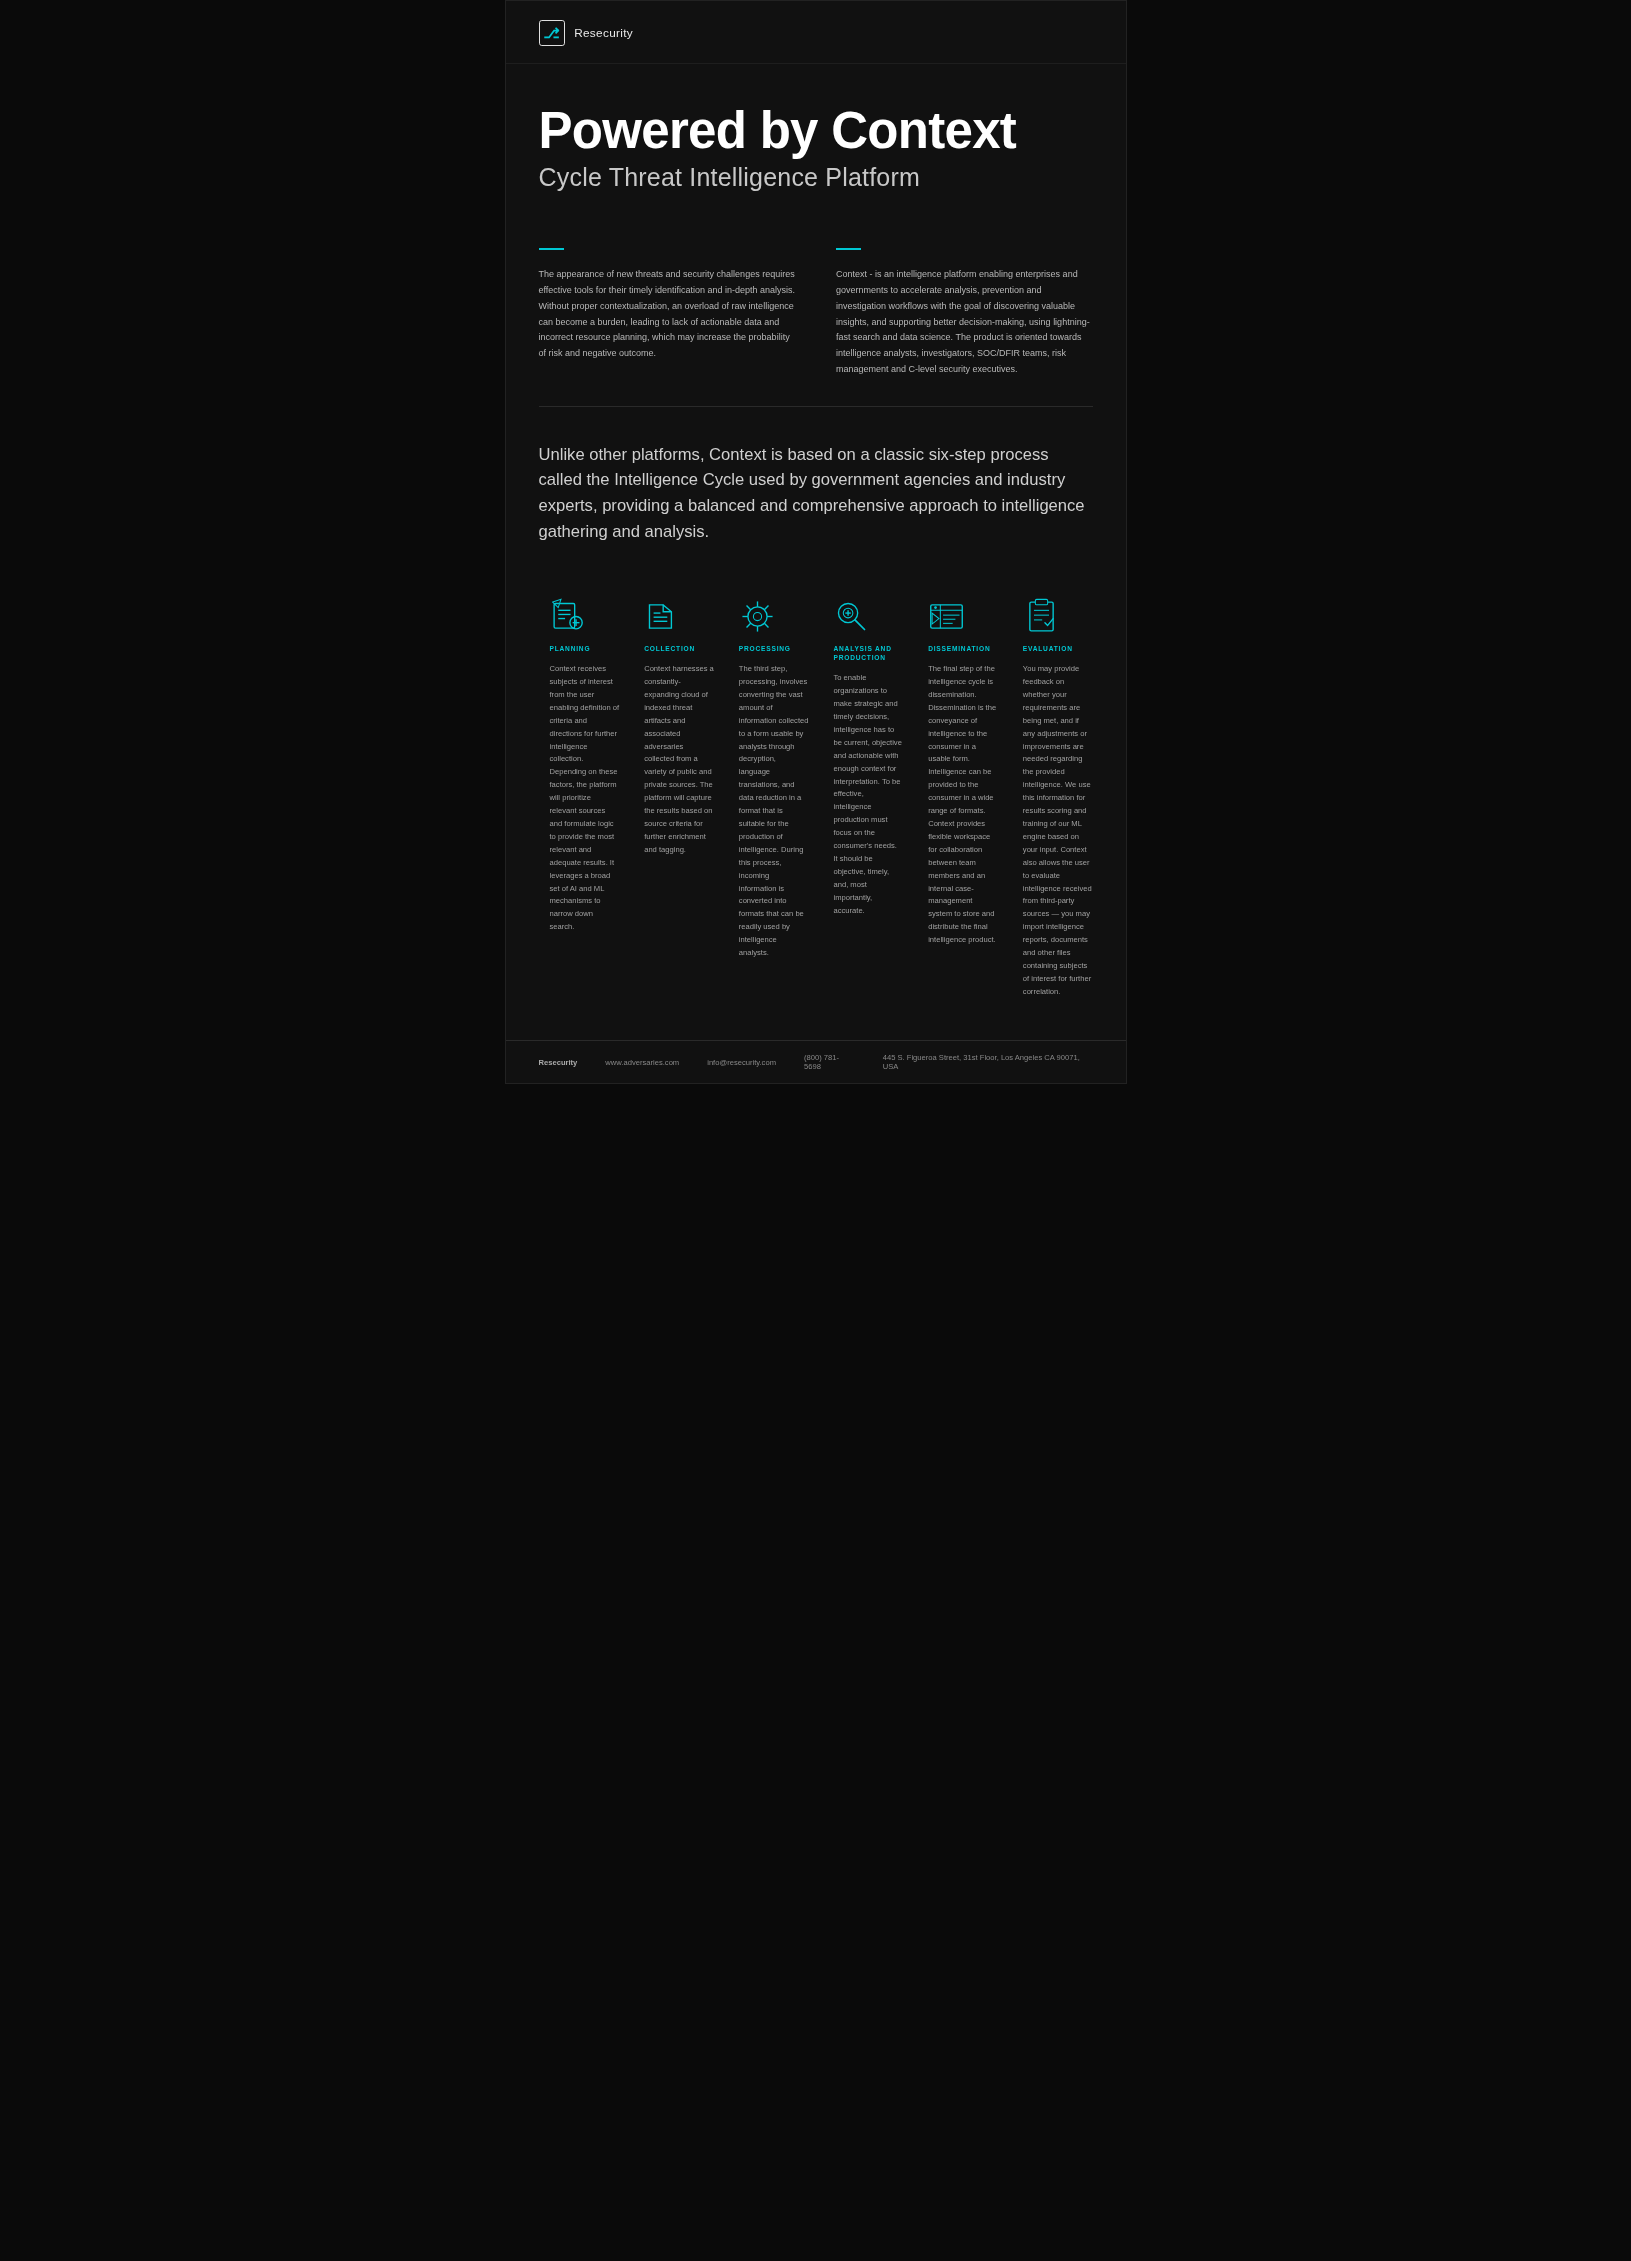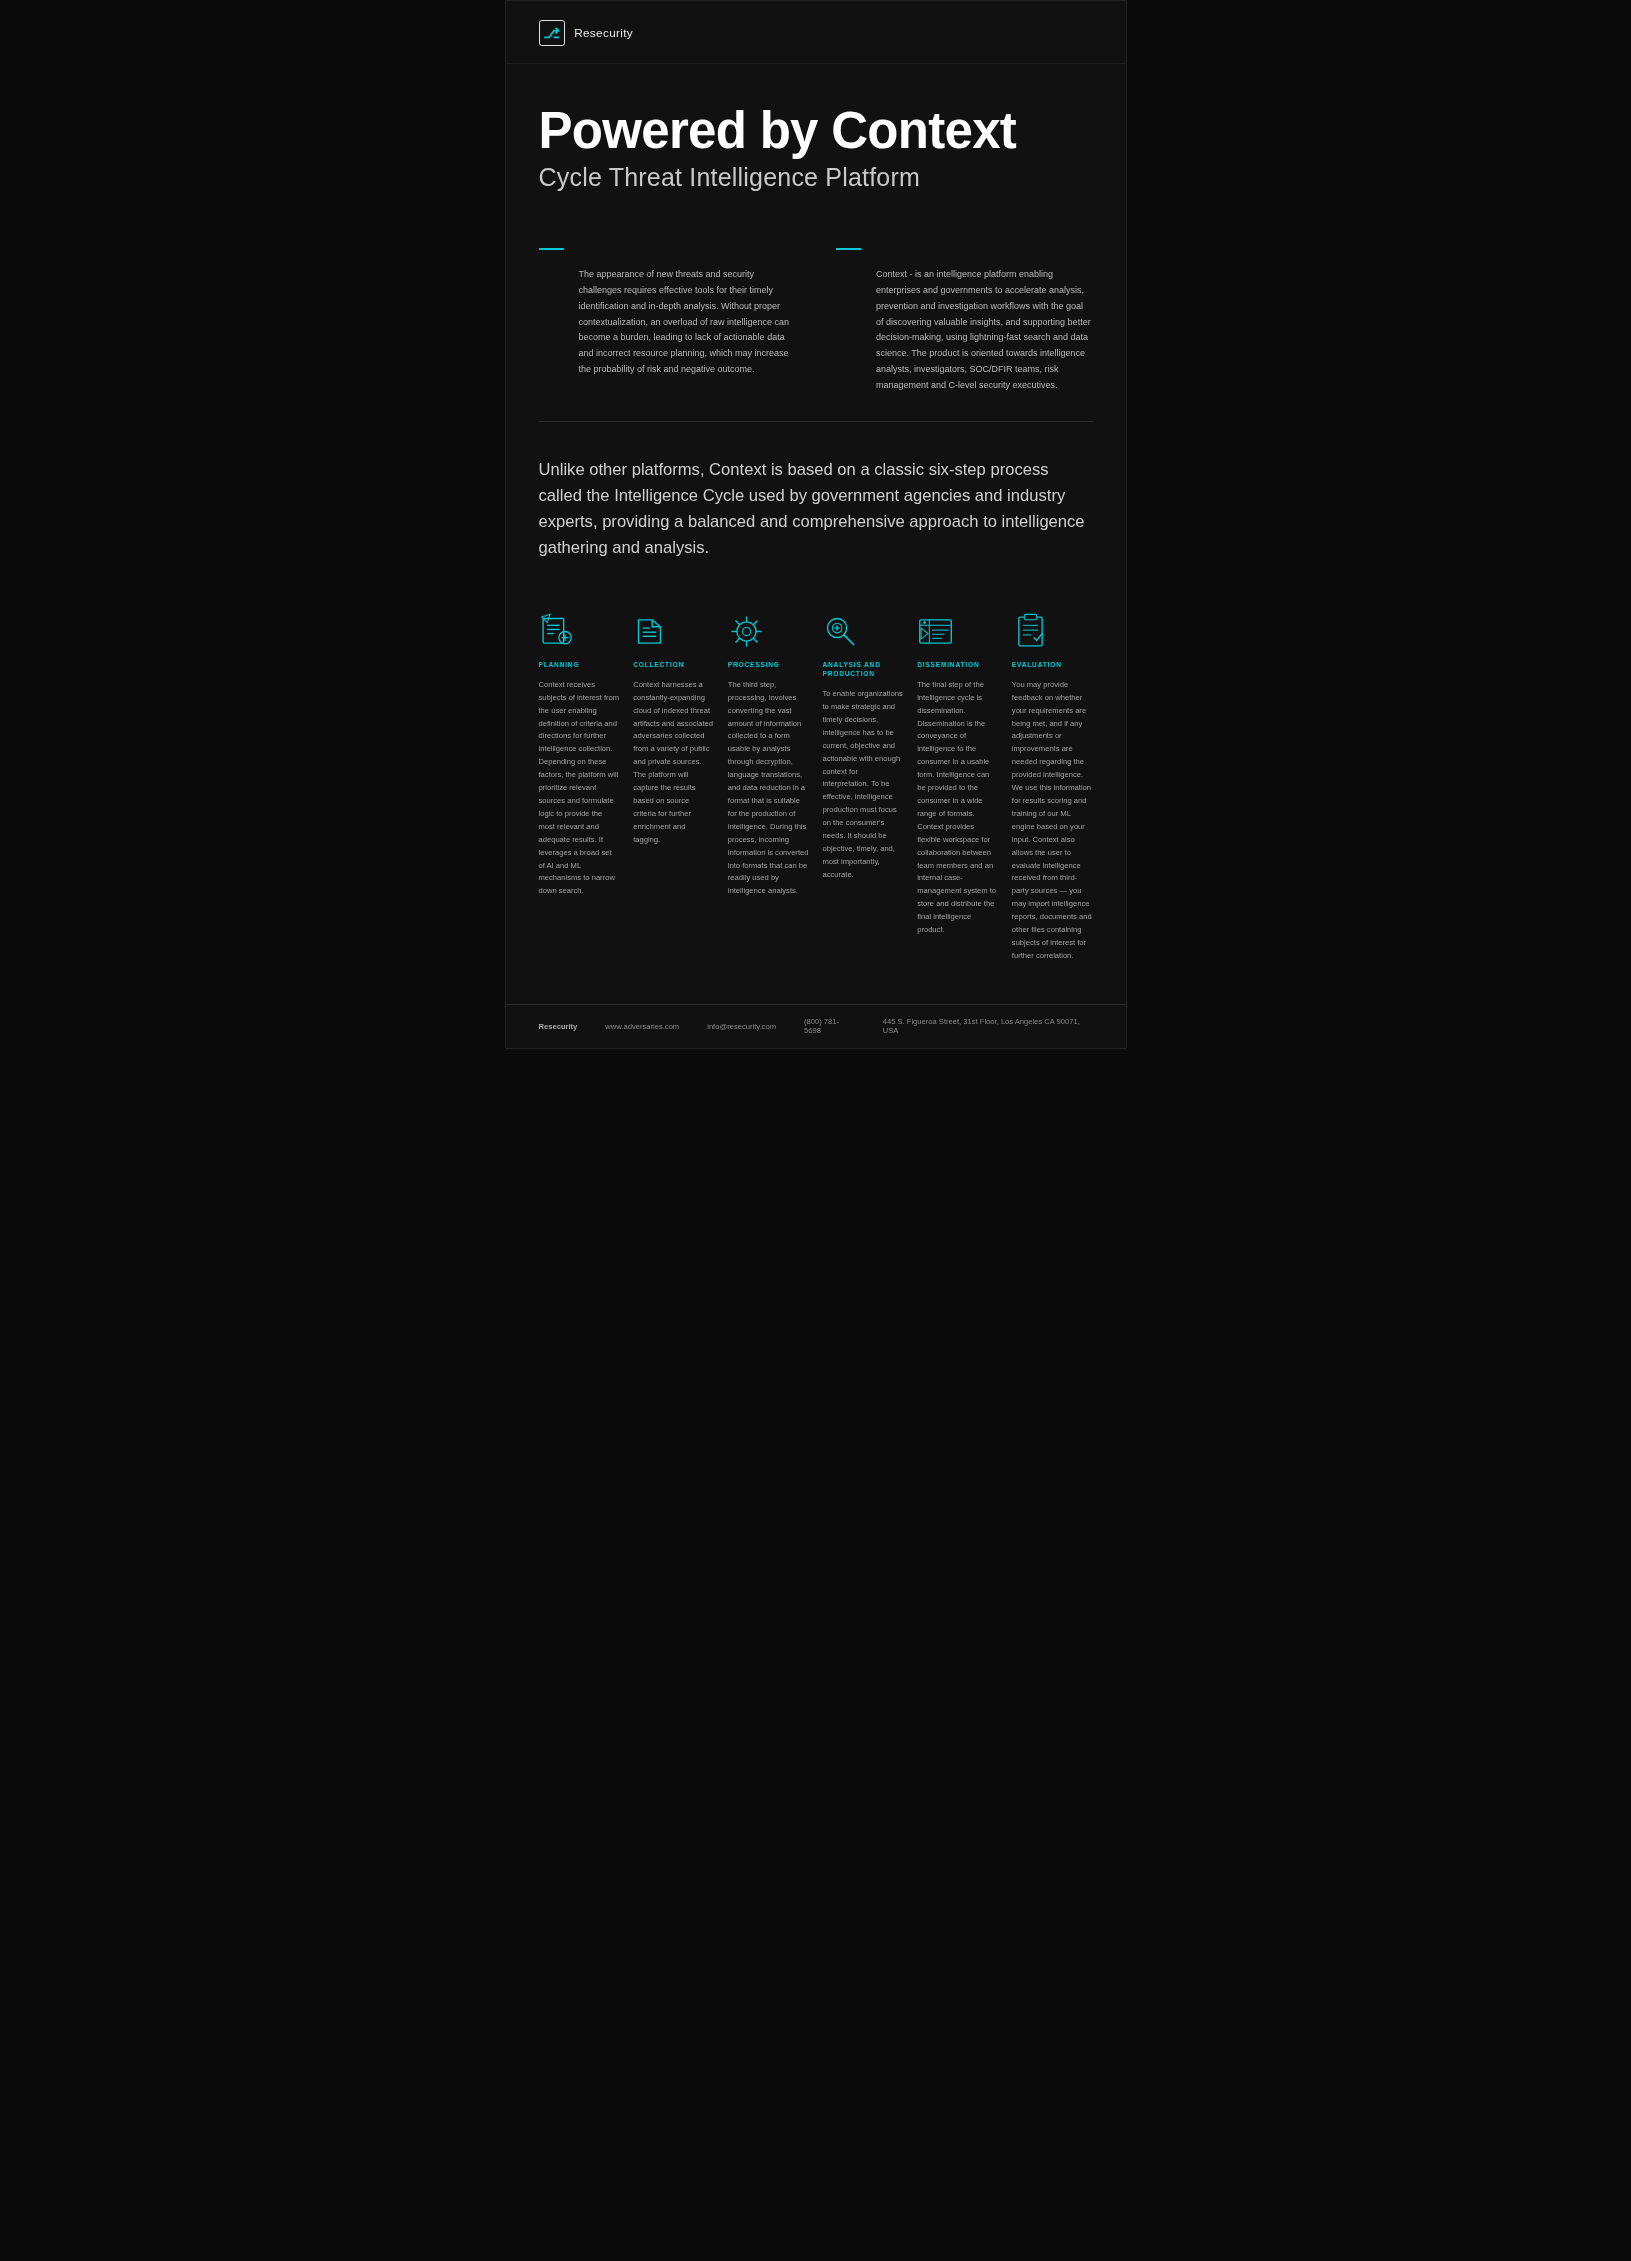--- a/index.html
+++ b/index.html
@@ -93,21 +93,20 @@
       left: 0;
       width: 25px;
       height: 2.1px;
       background: #00c8d4;
     }
 
     .intro-text {
       font-size: 9px;
       line-height: 1.75;
       color: #b8b8b8;
-      margin-left: 40px;
     }
 
     
     .section-divider {
       margin: 0 33px;
       border: none;
       border-top: 0.7px solid #2a2a2a;
     }
 
     
@@ -130,20 +129,21 @@
 
     .steps-grid {
       display: grid;
       grid-template-columns: repeat(6, 1fr);
       gap: 14px;
     }
 
     .step-col {
       display: flex;
       flex-direction: column;
+      margin-left: 11px;
     }
 
     .step-icon-area {
       height: 48px;
       display: flex;
       align-items: flex-end;
       margin-bottom: 9.7px;
     }
 
     .step-icon-svg {

